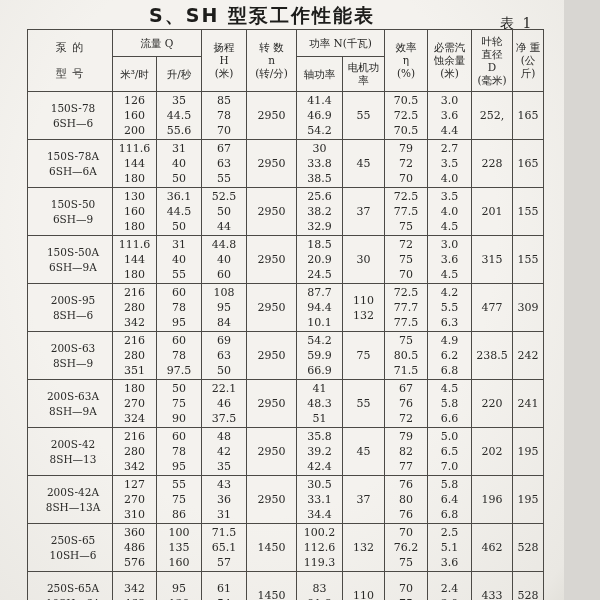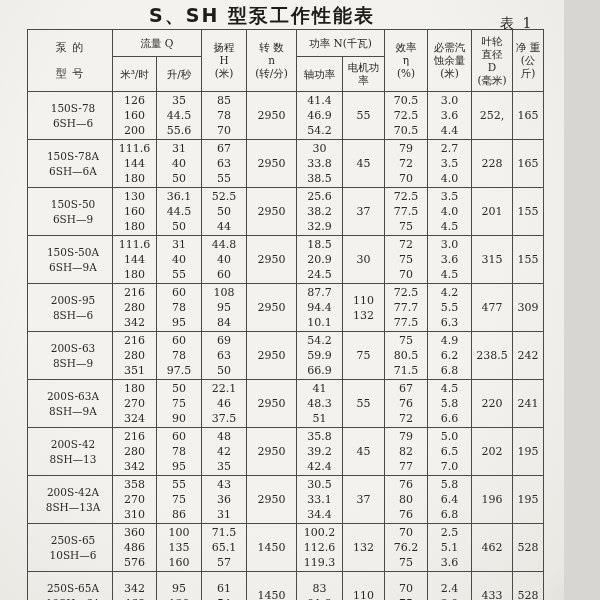--- a/index.html
+++ b/index.html
@@ -330,21 +330,21 @@
 77</td>
           <td>5.0
 6.5
 7.0</td>
           <td>202</td>
           <td>195</td>
         </tr>
         <tr>
           <td class="model-cell">200S-42A
 8SH—13A</td>
-          <td>358
+          <td>127
 270
 310</td>
           <td>55
 75
 86</td>
           <td>43
 36
 31</td>
           <td>2950</td>
           <td>30.5

